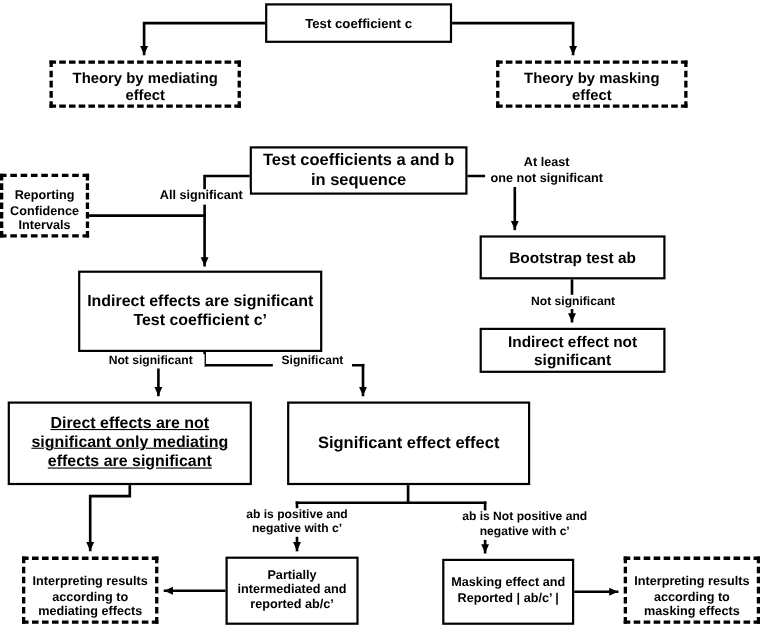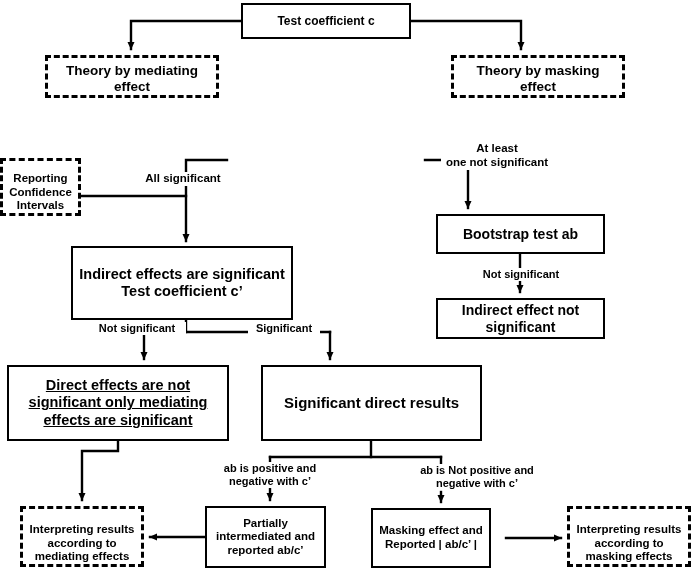--- a/index.html
+++ b/index.html
@@ -67,21 +67,21 @@
   #n-theory-mask   { left:434px; top:55px;  width:174px; height:43px; font-size:13.5px;margin-left:17px; }
   #n-test-ab       { left:227px; top:133px; width:198px; height:44px; font-size:15px; }
   #n-reporting     { left:0px;   top:158px; width:81px;  height:58px; font-size:11.5px; }
   #n-bootstrap     { left:436px; top:214px; width:169px; height:40px; font-size:14px;align-items:center; }
   #n-ind-notsig    { left:436px; top:298px; width:169px; height:41px; font-size:14px; }
   #n-ind-sig       { left:71px;  top:246px; width:222px; height:74px; font-size:14.5px; }
   #n-direct-notsig { left:7px;   top:365px; width:222px; height:76px; font-size:14.5px;text-decoration:underline; }
   #n-sig-direct    { left:261px; top:365px; width:221px; height:76px; font-size:15px; }
   #n-interp-med    { left:20px;  top:506px; width:124px; height:61px; font-size:11.5px; }
   #n-partially     { left:205px; top:506px; width:121px; height:62px; font-size:11.5px;align-items:center; }
-  #n-masking       { left:371px; top:508px; width:120px; height:60px; font-size:11.5px; }
+  #n-masking       { left:402px; top:508px; width:120px; height:60px; font-size:11.5px; }
   #n-interp-mask   { left:567px; top:506px; width:124px; height:61px; font-size:11.5px; }
   
   #l-all-sig       { left:139px; top:172px; width:88px;  font-size:11.5px; }
   #l-atleast       { left:441px; top:142px; width:112px; font-size:11.5px; }
   #l-notsig-boot   { left:466px; top:268px; width:110px; font-size:11px; }
   #l-notsig-left   { left:88px;  top:322px; width:98px;  font-size:11px; }
   #l-sig-right     { left:248px; top:322px; width:72px;  font-size:11px; }
   #l-ab-pos        { left:215px; top:462px; width:110px; font-size:11px; }
   #l-ab-notpos     { left:373px; top:464px; width:124px; font-size:11px;margin-left:42px; }
 </style>
@@ -146,20 +146,24 @@
   <div class="node dashed" id="n-theory-med">
     <span class="txt">Theory by mediating
 effect</span>
   </div>
 
   <div class="node dashed" id="n-theory-mask">
     <span class="txt">Theory by masking
 effect</span>
   </div>
 
+  <div class="node solid" id="n-test-ab">
+    <span class="txt">Test coefficients a and b
+in sequence</span>
+  </div>
 
   <div class="node dashed" id="n-reporting">
     <span class="txt">Reporting
 Confidence
 Intervals</span>
   </div>
 
   <div class="node solid" id="n-bootstrap">
     <span class="txt">Bootstrap test ab</span>
   </div>
@@ -174,21 +178,21 @@
 Test coefficient c’</span>
   </div>
 
   <div class="node solid" id="n-direct-notsig">
     <span class="txt">Direct effects are not
 significant only mediating
 effects are significant</span>
   </div>
 
   <div class="node solid" id="n-sig-direct">
-    <span class="txt">Significant direct results</span>
+    <span class="txt">Significant effect effect</span>
   </div>
 
   <div class="node dashed" id="n-interp-med">
     <span class="txt">Interpreting results
 according to
 mediating effects</span>
   </div>
 
   <div class="node solid" id="n-partially">
     <span class="txt">Partially

